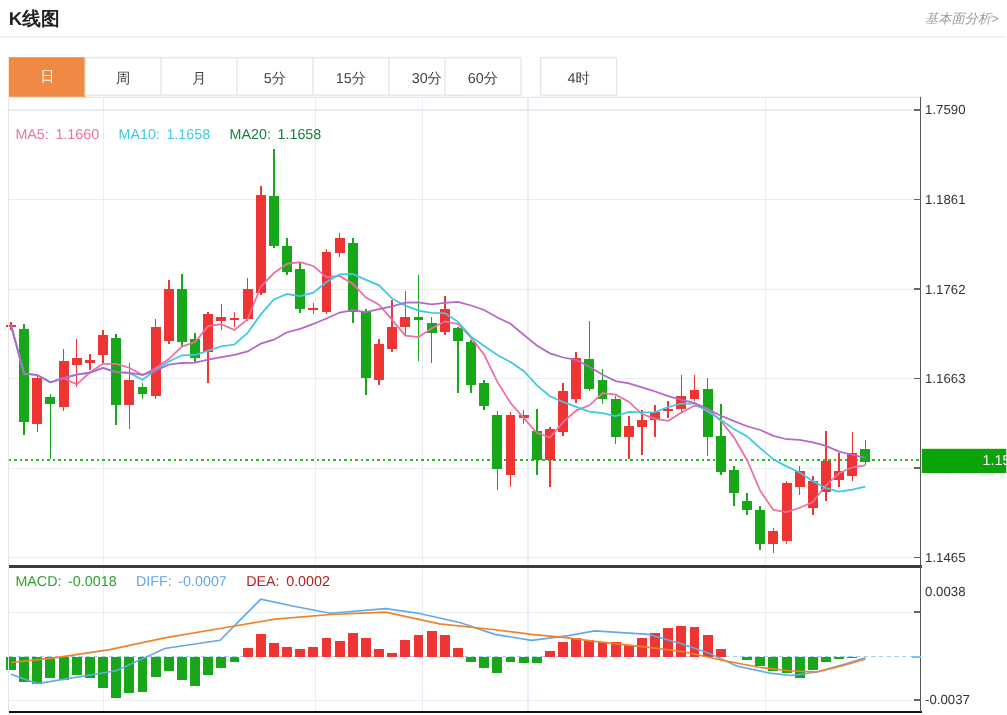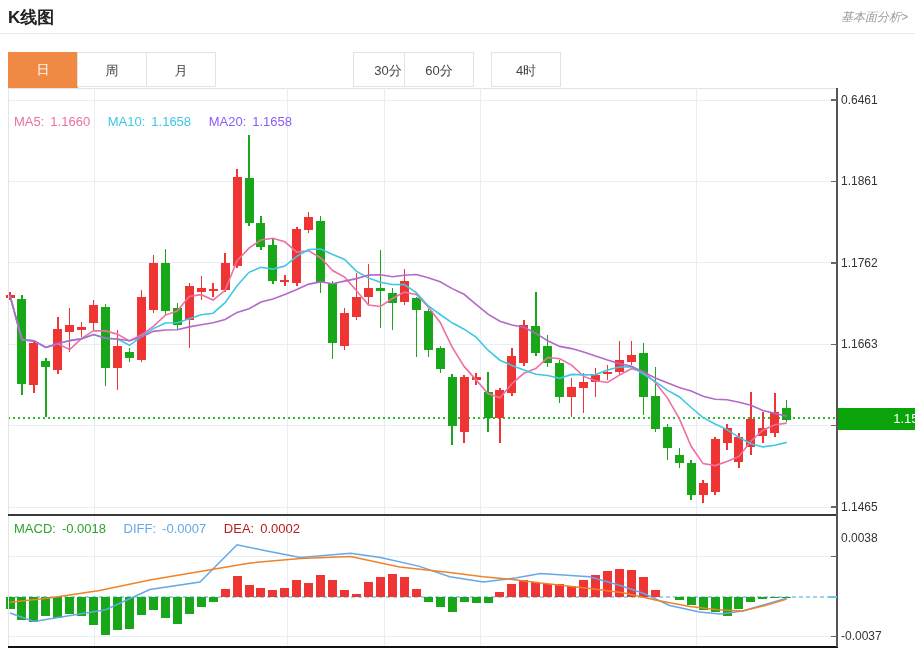--- a/index.html
+++ b/index.html
@@ -13,32 +13,34 @@
        font-size:13px;color:#444;background:#fff;border:1px solid #e2e2e2;box-sizing:border-box;cursor:pointer;}
   .tab.selected{background:#ef8943;color:#fff;border:none;height:36px;line-height:36px;}
   svg{position:absolute;left:0;top:0;}
   .legend-row{position:absolute;left:14px;font-size:13px;white-space:nowrap;}
   .legend-row span{margin-right:6px;}
   .lab{color:#555;}
   .axis-label{position:absolute;left:841px;font-size:12px;color:#333;z-index:1;}
   .price-badge{position:absolute;left:838px;top:408px;width:95px;height:22px;background:#0aa30a;
        color:#fff;font-size:13px;line-height:22px;padding-left:6px;box-sizing:border-box;z-index:2;text-align:right;}
 </style>
-<style>.val-r{color:#f23c3c;} .ma5{color:#ee6fa2;} .ma10{color:#3fc8e4;margin-top:38px;} .ma20{color:#8b5cf6;}.macdc{color:#2ca12c;} .diffc{color:#64a8e8;} .deac{color:#b91c1c;}</style></head>
+<style>.val-r{color:#f23c3c;} .ma5{color:#ee6fa2;} .ma10{color:#3fc8e4;margin-top:38px;} .ma20{color:#15803d;}.macdc{color:#2ca12c;} .diffc{color:#64a8e8;} .deac{color:#b91c1c;}</style></head>
 <body>
 
 <div id="app">
   <div class="title">K线图</div>
   <a class="fund-link">基本面分析&gt;</a>
   <div class="top-divider"></div>
 
   <div class="tabbar">
       <div class="tab selected" style="left: 0px;">日</div>
       <div class="tab" style="left: 69px;">周</div>
       <div class="tab" style="left: 138px;">月</div>
+      <div class="tab" style="left: 207px;">5分</div>
+      <div class="tab" style="left: 276px;">15分</div>
       <div class="tab" style="left: 345px;">30分</div>
       <div class="tab" style="left: 396px;">60分</div>
       <div class="tab" style="left: 483px;">4时</div>
     </div>
 
   <svg id="chart-svg" width="915" height="650">
       <line x1="94" y1="88" x2="94" y2="515" stroke="#e7eef5" stroke-width="1" shape-rendering="crispEdges"></line>
       <line x1="94" y1="517" x2="94" y2="646" stroke="#e7eef5" stroke-width="1" shape-rendering="crispEdges"></line>
       <line x1="287" y1="88" x2="287" y2="515" stroke="#e7eef5" stroke-width="1" shape-rendering="crispEdges"></line>
       <line x1="287" y1="517" x2="287" y2="646" stroke="#e7eef5" stroke-width="1" shape-rendering="crispEdges"></line>
@@ -280,21 +282,21 @@
     <span class="ma10">MA10:</span><span class="ma10" style="margin-right:14px;">1.1658</span>
     <span class="ma20">MA20:</span><span class="ma20">1.1658</span>
   </div>
   <div class="legend-row" style="top:521px;">
     <span class="macdc">MACD:</span><span class="macdc" style="margin-right:14px;">-0.0018</span>
     <span class="diffc">DIFF:</span><span class="diffc" style="margin-right:14px;margin-top:12px;">-0.0007</span>
     <span class="deac">DEA:</span><span class="deac">0.0002</span>
   </div>
 
   <div class="price-badge">1.1573</div>
-<div class="axis-label" style="top: 93px;">0.6461</div>
+<div class="axis-label" style="top: 93px;">1.7590</div>
     <div class="axis-label" style="top: 174.4px;">1.1861</div>
     <div class="axis-label" style="top: 255.8px;">1.1762</div>
     <div class="axis-label" style="top: 337.2px;">1.1663</div>
     <div class="axis-label" style="top: 418.6px;">1.1564</div>
     <div class="axis-label" style="top: 500px;">1.1465</div>
     <div class="axis-label" style="top: 531px;">0.0038</div>
     <div class="axis-label" style="top: 629.467px;">-0.0037</div>
   </div>
 
 </body></html>

